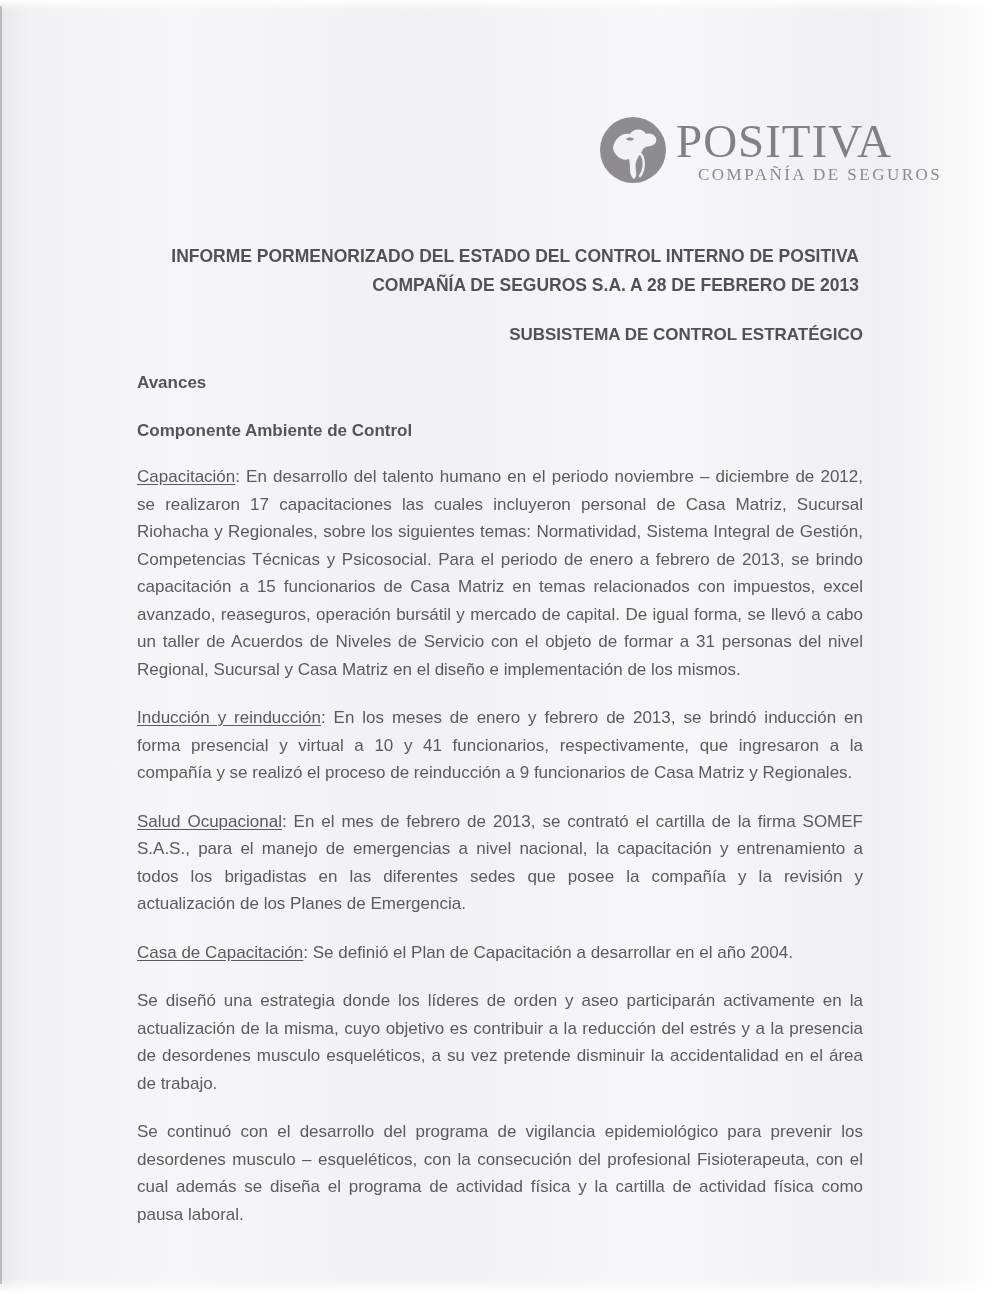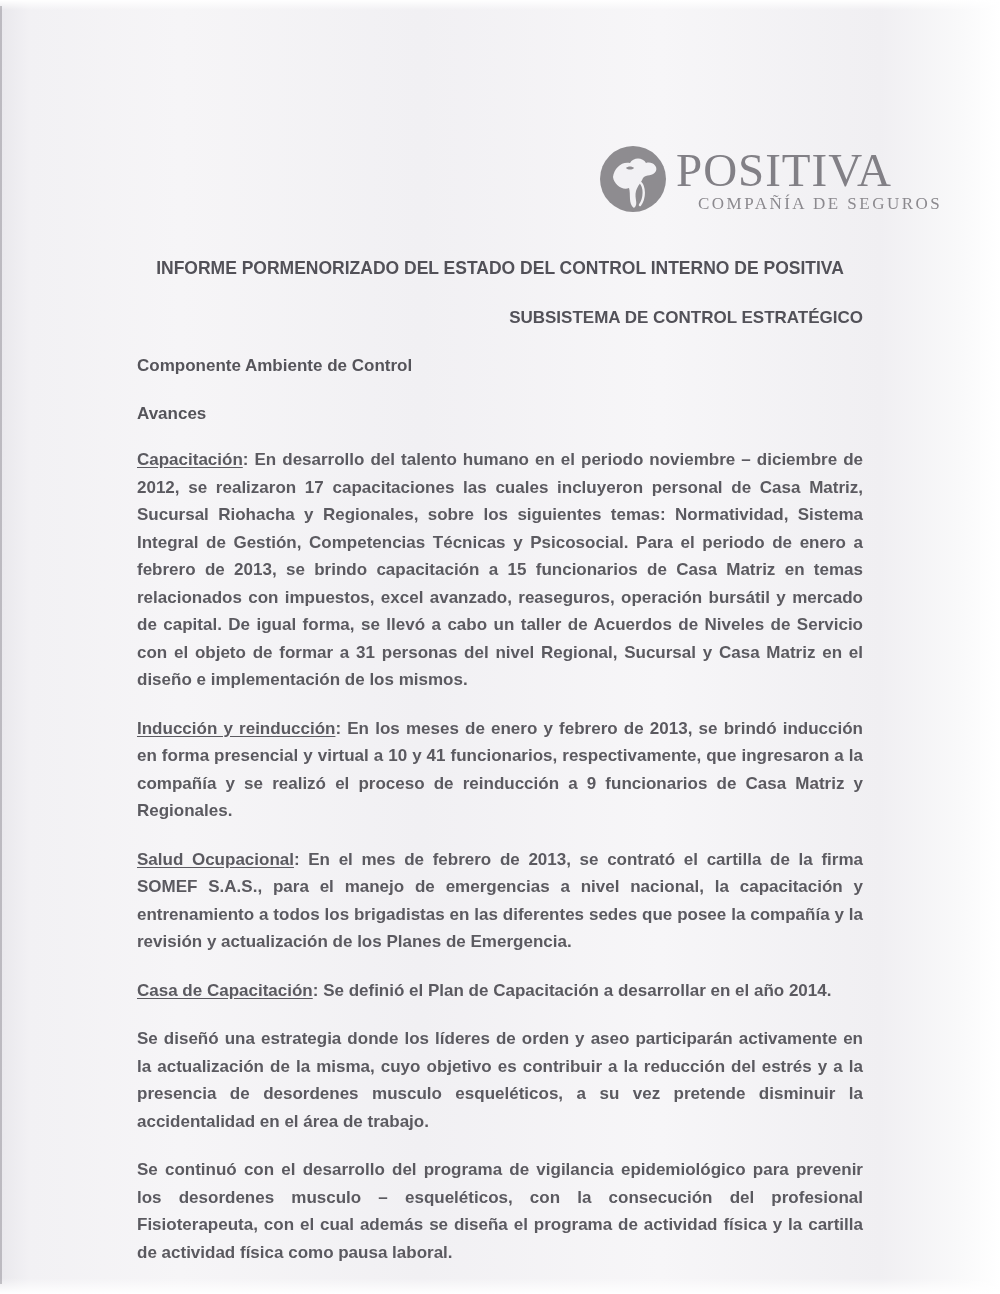--- a/index.html
+++ b/index.html
@@ -12,62 +12,61 @@
     background:
       linear-gradient(180deg, #ffffff 0px, rgba(255,255,255,0) 10px),
       linear-gradient(0deg, #ffffff 0px, rgba(255,255,255,0) 16px),
       linear-gradient(90deg, #e9e8ec 0%, #f2f1f4 3%, #f6f5f7 18%, #f1f0f3 42%, #f7f6f8 66%, #f0eff2 88%, #f9f9fa 96%, #ffffff 100%);
   }
   .edge-left{
     position:absolute;left:0;top:6px;bottom:10px;width:2px;
     background:rgba(92,90,98,0.32);
   }
   
-  .logo-block{position:absolute;left:598px;top:144px;display:flex;align-items:flex-start;}
+  .logo-block{position:absolute;left:598px;top:115px;display:flex;align-items:flex-start;}
   .logo-icon{width:70px;height:70px;flex:0 0 auto;}
   .wordmark{margin-left:8px;}
   .brand{
     font-family:"Liberation Serif", serif;
     font-size:47px;line-height:52px;
     letter-spacing:1px;
     color:#828086;
     font-weight:400;
   }
   .tagline{
     font-family:"Liberation Serif", serif;
     font-size:17px;letter-spacing:2.5px;
     color:#8b898e;
     margin-top:-2px;
     padding-left:22px;
   }
   
   .content{position:absolute;left:137px;width:726px;top:238px;}
   .doc-title{
-    margin:16px;
-    text-align:center;
+    margin:4px;
+    text-align:right;
     font-size:17.5px;font-weight:bold;line-height:29px;
     color:#525158;
   }
   .doc-subtitle{
     margin:24px 0 0;
     text-align:right;
     font-size:17px;font-weight:bold;line-height:22px;
     color:#525158;
   }
   .h-bold{
     margin:26px 0 0;
     font-size:17px;font-weight:bold;line-height:22px;
     color:#55545a;
   }
   .para{
     margin:21px 0 0;
     font-size:17px;line-height:27.5px;
     text-align:justify;
     color:#5b5a60;
-    font-weight:bold;
   }
   .para .lead{text-decoration:underline;text-underline-offset:2px;}
 </style>
 </head>
 <body>
 
 <div class="page">
   <div class="edge-left"></div>
 
   <div class="logo-block">
@@ -87,33 +86,34 @@
     </svg>
     <div class="wordmark">
       <div class="brand">POSITIVA</div>
       <div class="tagline">COMPAÑÍA DE SEGUROS</div>
     </div>
   </div>
 
   <div class="content">
     <h1 class="doc-title">
       <div>INFORME PORMENORIZADO DEL ESTADO DEL CONTROL INTERNO DE POSITIVA</div>
+      <div>COMPAÑÍA DE SEGUROS S.A. A 28 DE FEBRERO DE 2013</div>
     </h1>
 
     <h2 class="doc-subtitle">SUBSISTEMA DE CONTROL ESTRATÉGICO</h2>
 
+    <h3 class="h-bold">Avances</h3>
+
     <h3 class="h-bold">Componente Ambiente de Control</h3>
-
-    <h3 class="h-bold">Avances</h3>
 
     <p class="para"><span class="lead">Capacitación</span><span>: En desarrollo del talento humano en el periodo noviembre – diciembre de 2012, se realizaron 17 capacitaciones las cuales incluyeron personal de Casa Matriz, Sucursal Riohacha y Regionales, sobre los siguientes temas: Normatividad, Sistema Integral de Gestión, Competencias Técnicas y Psicosocial. Para el periodo de enero a febrero de 2013, se brindo capacitación a 15 funcionarios de Casa Matriz en temas relacionados con impuestos, excel avanzado, reaseguros, operación bursátil y mercado de capital. De igual forma, se llevó a cabo un taller de Acuerdos de Niveles de Servicio con el objeto de formar a 31 personas del nivel Regional, Sucursal y Casa Matriz en el diseño e implementación de los mismos.</span></p>
 
     <p class="para"><span class="lead">Inducción y reinducción</span><span>: En los meses de enero y febrero de 2013, se brindó inducción en forma presencial y virtual a 10 y 41 funcionarios, respectivamente, que ingresaron a la compañía y se realizó el proceso de reinducción a 9 funcionarios de Casa Matriz y Regionales.</span></p>
 
     <p class="para"><span class="lead">Salud Ocupacional</span><span>: En el mes de febrero de 2013, se contrató el cartilla de la firma SOMEF S.A.S., para el manejo de emergencias a nivel nacional, la capacitación y entrenamiento a todos los brigadistas en las diferentes sedes que posee la compañía y la revisión y actualización de los Planes de Emergencia.</span></p>
 
-    <p class="para"><span class="lead">Casa de Capacitación</span><span>: Se definió el Plan de Capacitación a desarrollar en el año 2014.</span></p>
+    <p class="para"><span class="lead">Casa de Capacitación</span><span>: Se definió el Plan de Capacitación a desarrollar en el año 2004.</span></p>
 
     <p class="para"><span class="lead"></span><span>Se diseñó una estrategia donde los líderes de orden y aseo participarán activamente en la actualización de la misma, cuyo objetivo es contribuir a la reducción del estrés y a la presencia de desordenes musculo esqueléticos, a su vez pretende disminuir la accidentalidad en el área de trabajo.</span></p>
 
     <p class="para"><span class="lead"></span><span>Se continuó con el desarrollo del programa de vigilancia epidemiológico para prevenir los desordenes musculo – esqueléticos, con la consecución del profesional Fisioterapeuta, con el cual además se diseña el programa de actividad física y la cartilla de actividad física como pausa laboral.</span></p>
   </div>
 </div>
 
 </body></html>

